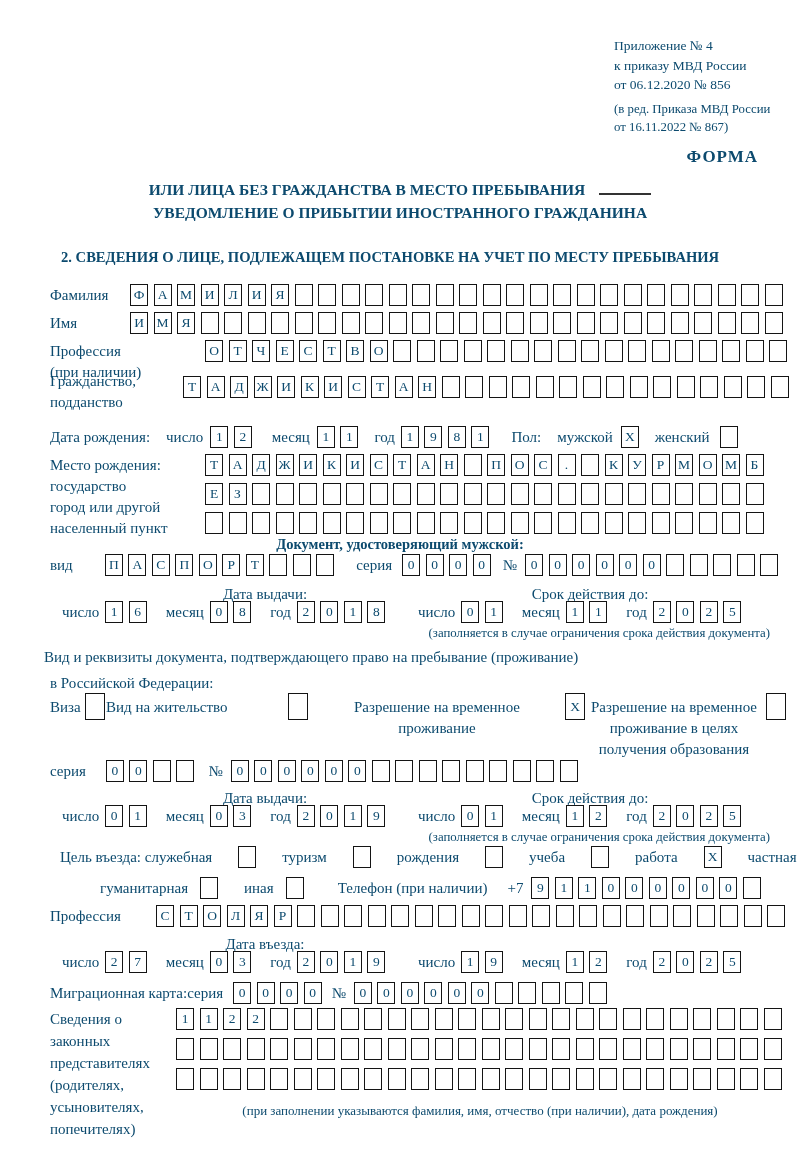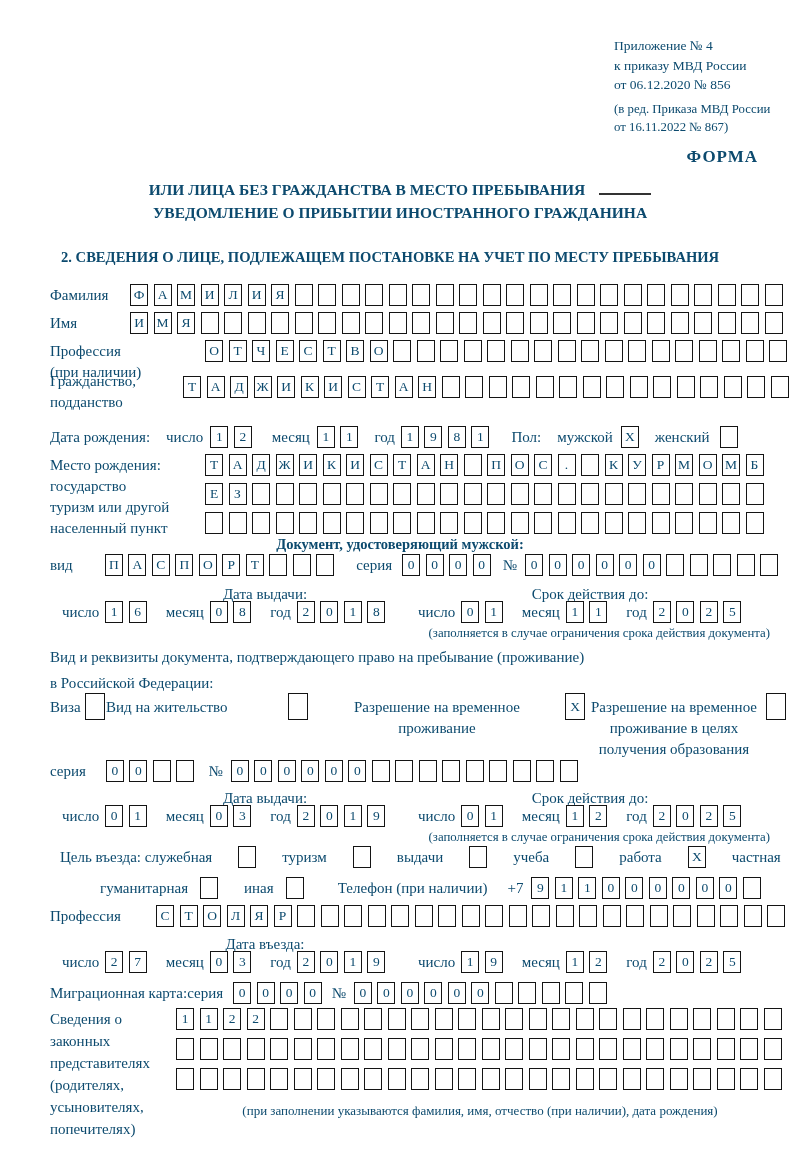--- a/index.html
+++ b/index.html
@@ -209,21 +209,21 @@
       </div>
     <span class="lbl" style="margin-right:10px">женский</span>
     <div class="cells">
         <div class="cell"></div>
       </div>
   </div>
 
   <div class="abs mlabel" style="left:50px;top:455px">
     <div>Место рождения:</div>
     <div>государство</div>
-    <div>туризм или другой</div>
+    <div>город или другой</div>
     <div>населенный пункт</div>
   </div>
   <div class="cells abs" style="left:205px;top:454px">
       <div class="cell">Т</div>
       <div class="cell">А</div>
       <div class="cell">Д</div>
       <div class="cell">Ж</div>
       <div class="cell">И</div>
       <div class="cell">К</div>
       <div class="cell">И</div>
@@ -373,21 +373,21 @@
     <span class="lbl">год</span>
     <div class="cells">
         <div class="cell">2</div>
         <div class="cell">0</div>
         <div class="cell">2</div>
         <div class="cell">5</div>
       </div>
   </div>
   <div class="note" style="top:626px">(заполняется в случае ограничения срока действия документа)</div>
 
-  <div class="abs lbl" style="left:50px;top:649px">Вид и реквизиты документа, подтверждающего право на пребывание (проживание)</div>
+  <div class="abs lbl" style="left:44px;top:649px">Вид и реквизиты документа, подтверждающего право на пребывание (проживание)</div>
   <div class="abs lbl" style="left:50px;top:675px">в Российской Федерации:</div>
 
   <div class="abs lbl" style="left:50px;top:699px">Виза</div>
   <div class="cells big abs" style="left:85px;top:693px">
       <div class="cell"></div>
     </div>
 
   <div class="abs lbl" style="left:106px;top:699px">Вид на жительство</div>
   <div class="cells big abs" style="left:288px;top:693px">
       <div class="cell"></div>
@@ -483,21 +483,21 @@
 
   <div class="abs flexrow" style="left:60px;top:846px;gap:26px">
     <span class="lbl">Цель въезда: служебная</span>
     <div class="cells">
         <div class="cell"></div>
       </div>
     <span class="lbl">туризм</span>
     <div class="cells">
         <div class="cell"></div>
       </div>
-    <span class="lbl">выдачи</span>
+    <span class="lbl">рождения</span>
     <div class="cells">
         <div class="cell"></div>
       </div>
     <span class="lbl">учеба</span>
     <div class="cells">
         <div class="cell"></div>
       </div>
     <span class="lbl">работа</span>
     <div class="cells">
         <div class="cell">X</div>

